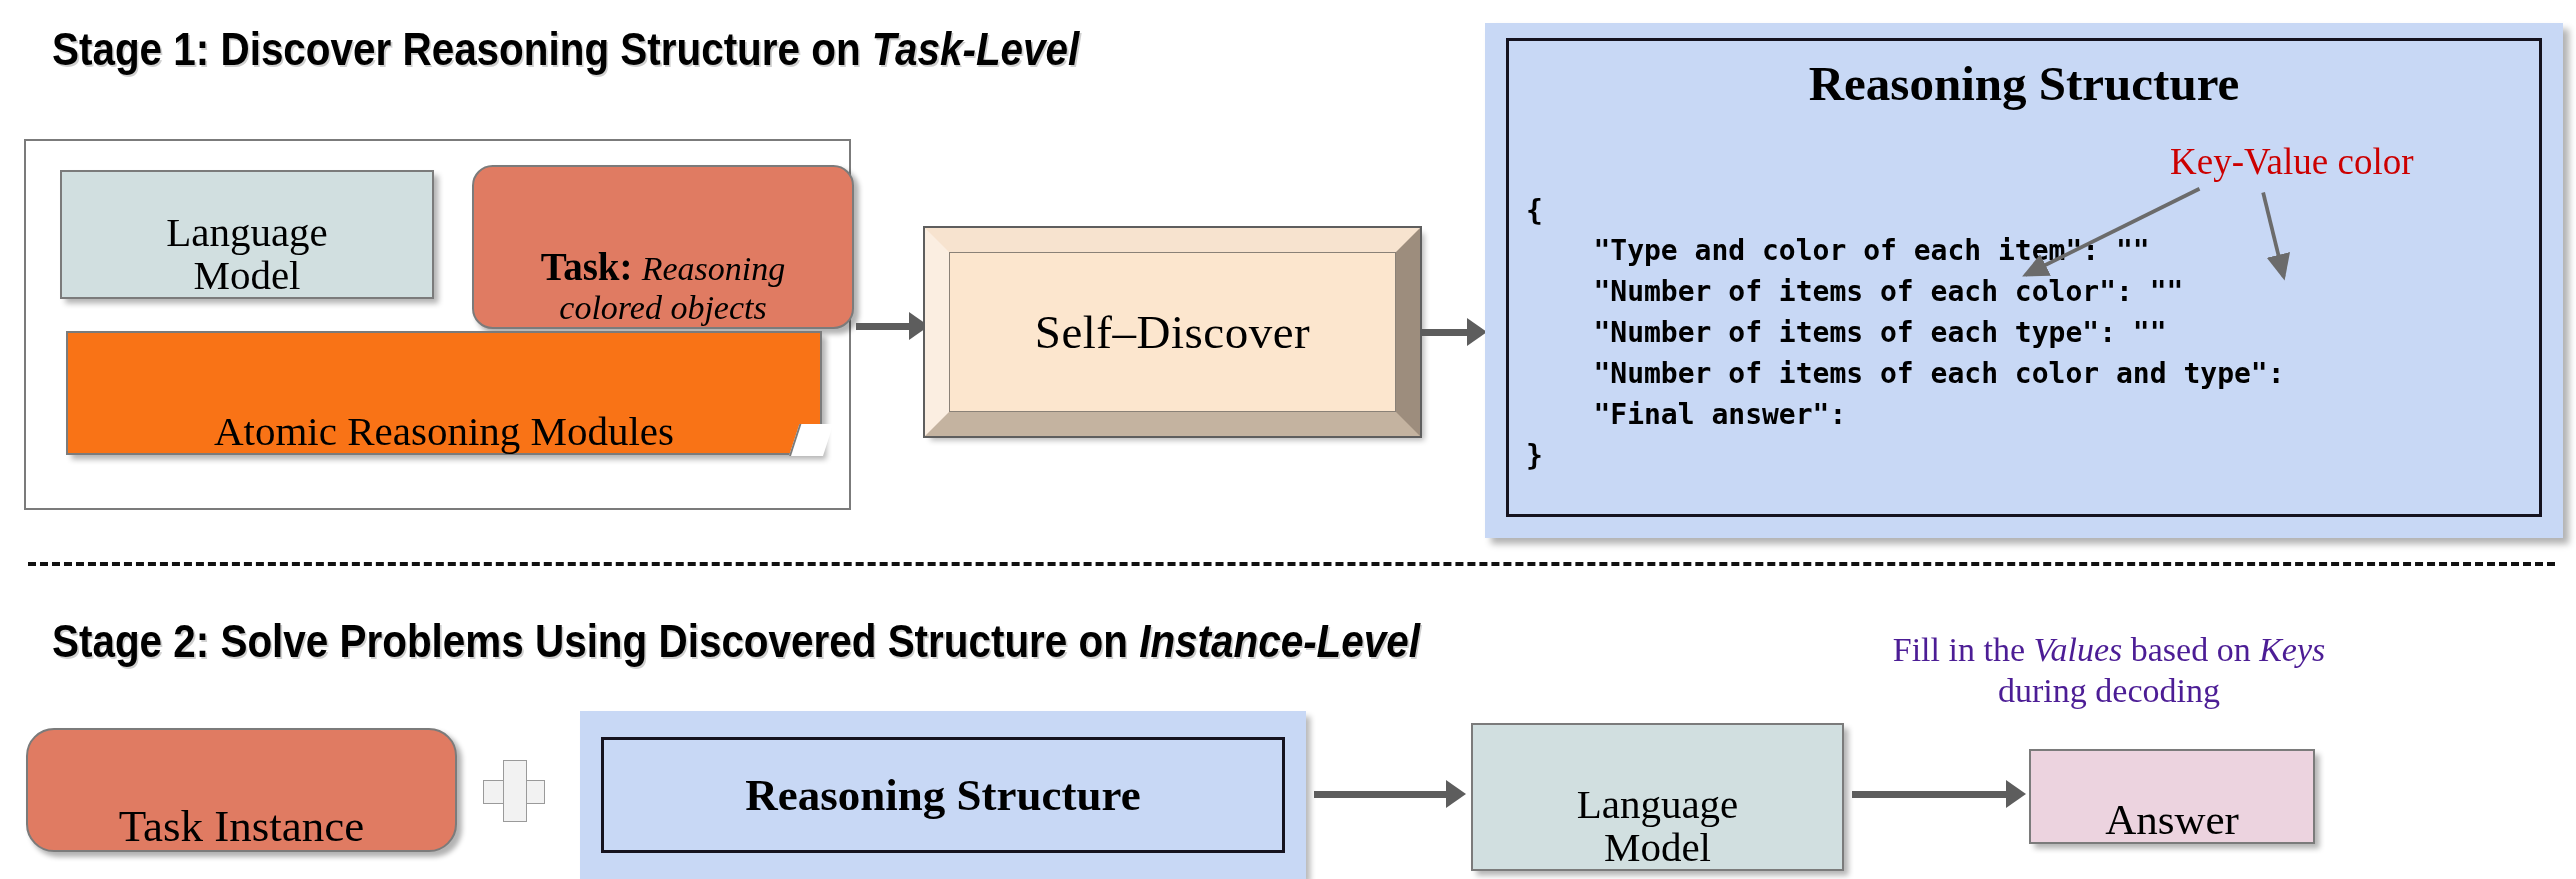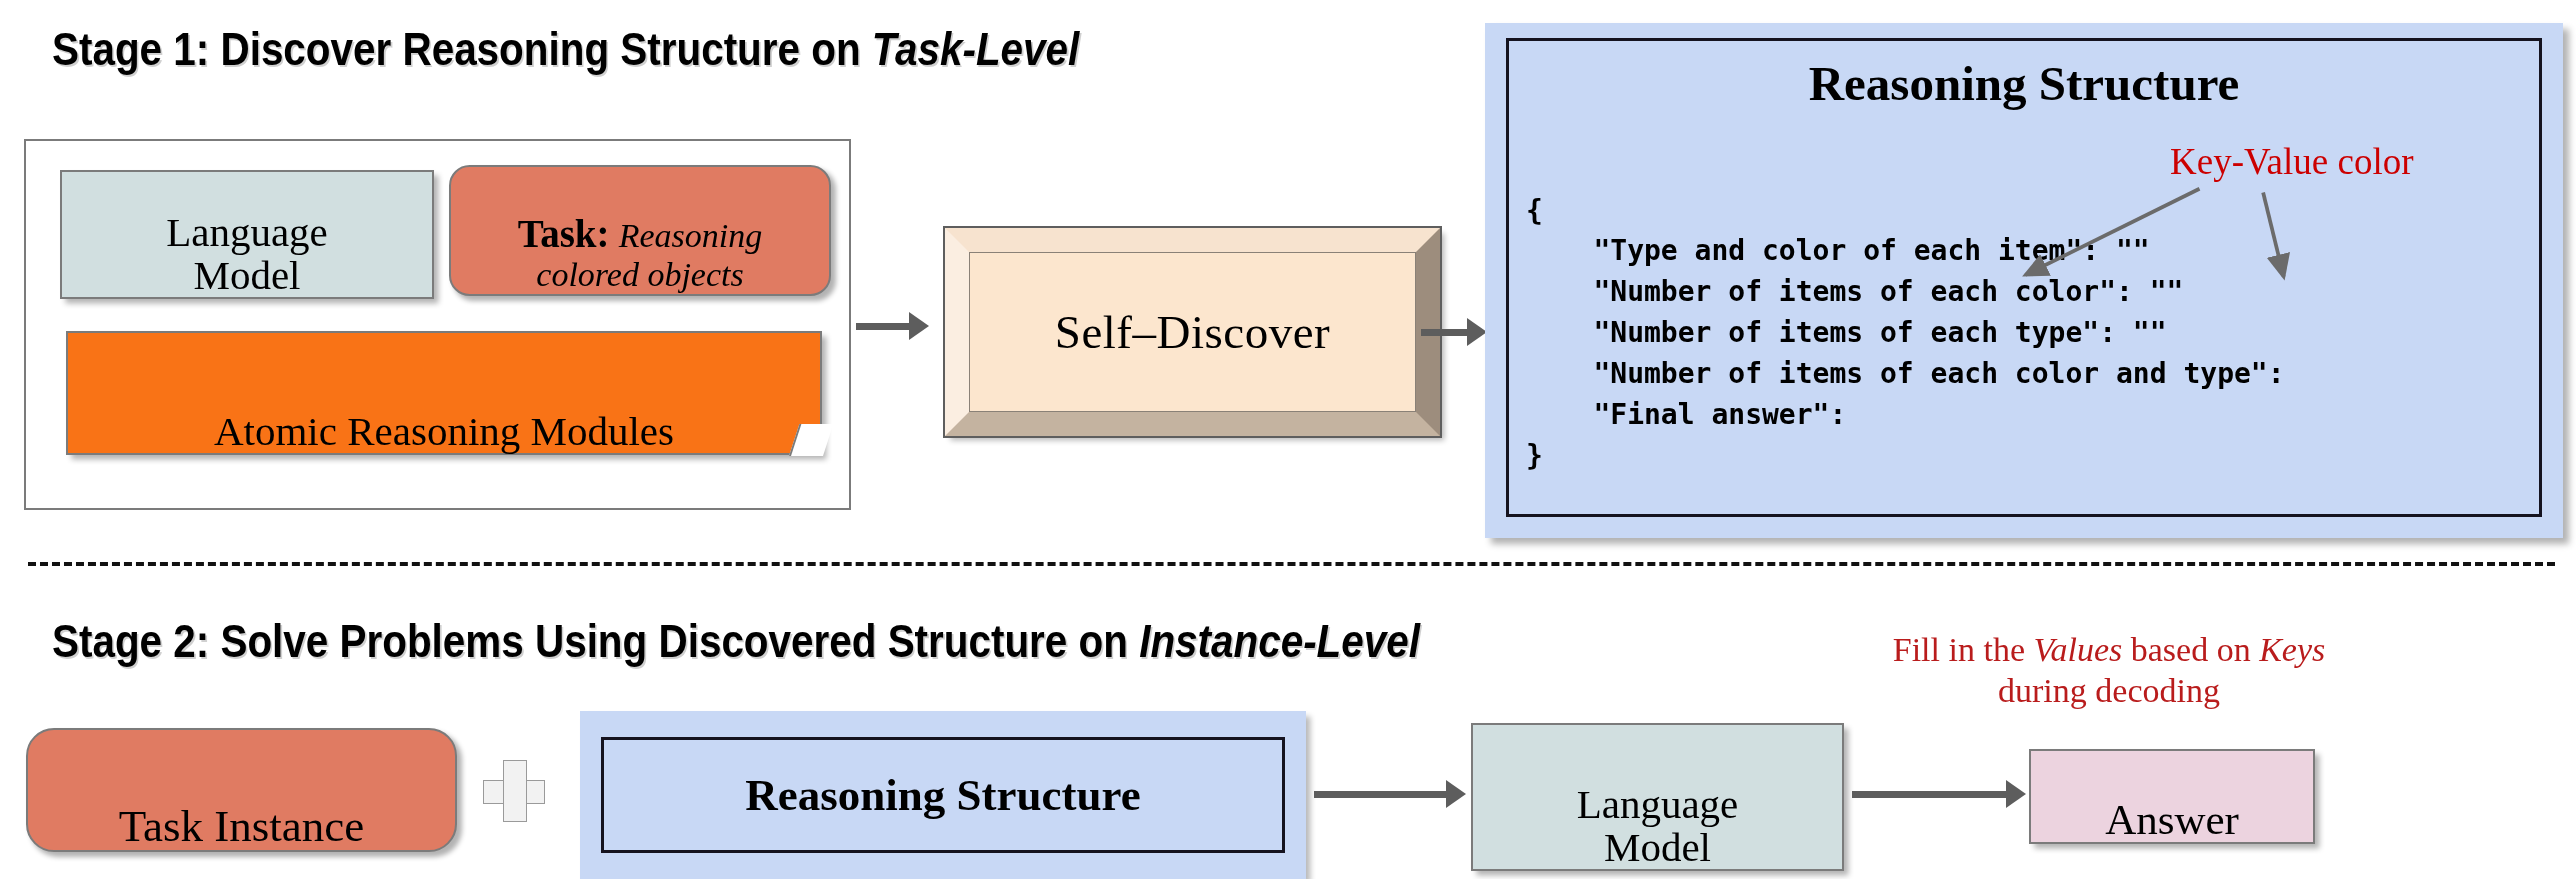--- a/index.html
+++ b/index.html
@@ -40,21 +40,21 @@
   }
 
   
   #lm-box-1{
     left:60px;top:170px;width:374px;height:129px;
     background:#d1dfe0;border:2.8px solid #7b7b7b;
     font-size:41px;
   }
   
   #task-box{
-    left:449px;top:165px;width:382px;height:131px;
+    left:472px;top:165px;width:382px;height:164px;
     background:#e07b62;border:2.8px solid #7b7b7b;border-radius:20.6px;
     font-size:37px;
   }
   #task-box .lbl{font-weight:bold;font-size:39px;}
   #task-box .it{font-style:italic;font-size:34px;}
 
   
   #arm-box{
     left:66px;top:331px;width:756px;height:124px;
     background:#f97316;border:2.8px solid #7b7b7b;
@@ -62,21 +62,21 @@
   }
   #arm-fold{
     position:absolute;right:-2.8px;bottom:-2.8px;width:32px;height:32px;
     background:#ffffff;border-left:2.8px solid #7b7b7b;
     transform:skewX(-18deg);transform-origin:bottom right;
     pointer-events:none;
   }
 
   
   #sd-wrap{
-    position:absolute;left:945px;top:228px;width:495px;height:208px;
+    position:absolute;left:925px;top:228px;width:495px;height:208px;
   }
   #sd-outer{
     position:absolute;inset:0;
     border-style:solid;border-width:24px;
     border-top-color:#f7e3cf;border-left-color:#fbeee1;
     border-right-color:#9d8d7d;border-bottom-color:#c4b3a0;
     background:#fce6ce;box-sizing:border-box;
     outline:2.8px solid #5e5e5e;outline-offset:0;
     box-shadow:4.7px 4.7px 5.6px rgba(0,0,0,0.28);
   }
@@ -123,21 +123,21 @@
 
   
   #divider{
     position:absolute;left:28px;top:562px;width:2527px;height:0;
     border-top:4.7px dashed #111111;
   }
 
   
   #fill-note{
     position:absolute;left:1889px;top:629px;width:440px;
-    text-align:center;color:#b91c1c;font-size:34px;line-height:1.22;
+    text-align:center;color:#4c1d95;font-size:34px;line-height:1.22;
   }
   #fill-note .it{font-style:italic;}
 
   #task-instance{
     left:26px;top:728px;width:431px;height:124px;
     background:#e07b62;border:2.8px solid #7b7b7b;border-radius:28px;
     font-size:45px;
   }
 
   #plus-icon{

